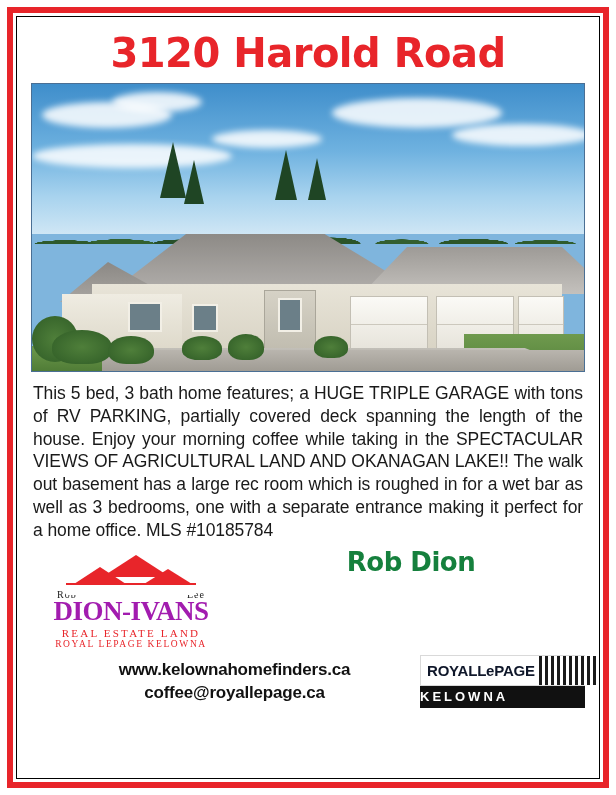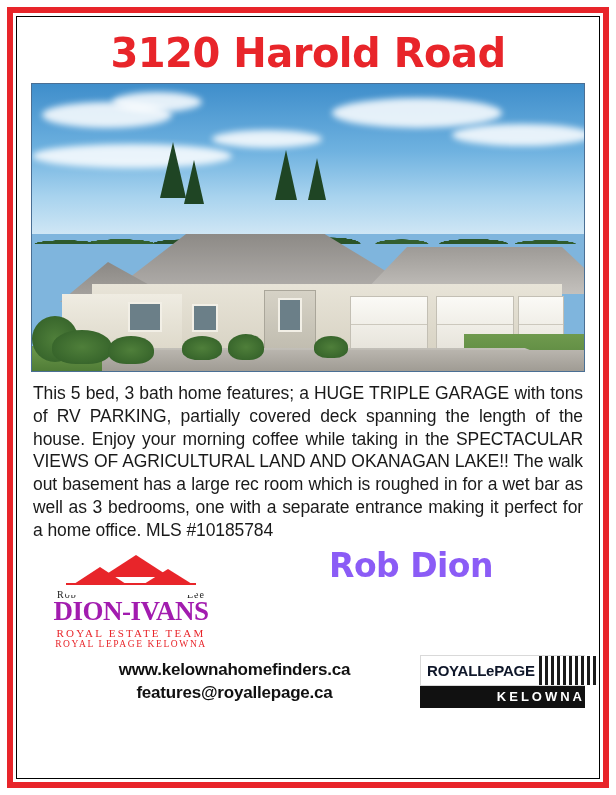--- a/index.html
+++ b/index.html
@@ -345,22 +345,22 @@
     color: #e8252a;
   }
   .agent-info {
     flex: 1 1 auto;
     padding-left: 6px;
     text-align: center;
   }
   .agent-name {
     font-family: "DejaVu Sans", sans-serif;
     font-weight: bold;
-    font-size: 33px;
-    color: #8b5cf6;
+    font-size: 26px;
+    color: #15803d;
     line-height: 1.05;
     letter-spacing: -0.5px;
   }
   .agent-phone {
     font-family: "DejaVu Sans", sans-serif;
     font-weight: bold;
     font-size: 35px;
     color: #e8252a;
     line-height: 1.05;
     letter-spacing: -1px;
@@ -411,21 +411,21 @@
     flex: 0 0 58px;
     background: repeating-linear-gradient(
       to right,
       #1a1a1a 0px, #1a1a1a 3px,
       #ffffff 3px, #ffffff 6px
     );
   }
   .rlp-bottom {
     background: #111111;
     color: #ffffff;
-    text-align: right;
+    text-align: left;
     font-family: "Liberation Sans", sans-serif;
     font-weight: bold;
     font-size: 13px;
     letter-spacing: 3px;
     padding: 3px 0 4px 0;
   }
 </style>
 </head>
 <body>
 
@@ -483,33 +483,33 @@
           <div class="roofB"></div>
           <div class="roofA"></div>
           <div class="roofC"></div>
           <div class="base"></div>
         </div>
         <div class="logo-names">
           <span>Rob</span>
           <span>Lee</span>
         </div>
         <div class="logo-main">DION-IVANS</div>
-        <div class="logo-sub1">ROYAL ESTATE TEAM</div>
+        <div class="logo-sub1">REAL ESTATE LAND</div>
         <div class="logo-sub2">ROYAL LEPAGE KELOWNA</div>
       </div>
 
       <div class="agent-info">
         <div class="agent-name">Rob Dion</div>
       </div>
     </div>
 
     <div class="footer-row">
       <div class="contact">
         <div>www.kelownahomefinders.ca</div>
-        <div>features@royallepage.ca</div>
+        <div>coffee@royallepage.ca</div>
       </div>
       <div class="rlp">
         <div class="rlp-top">
           <div class="rlp-word">
             <span>ROYAL</span><span class="lp">LePAGE</span>
           </div>
           <div class="rlp-bars"></div>
         </div>
         <div class="rlp-bottom">KELOWNA</div>
       </div>

